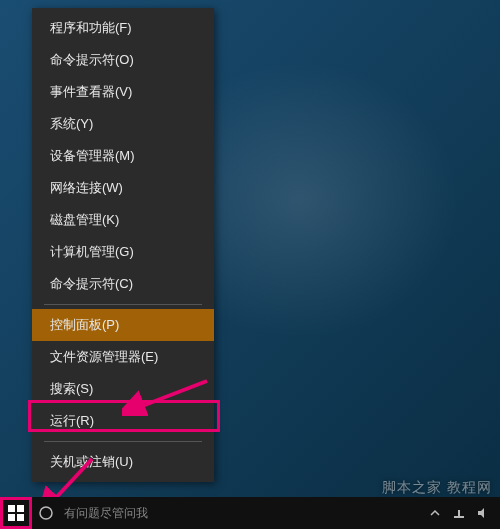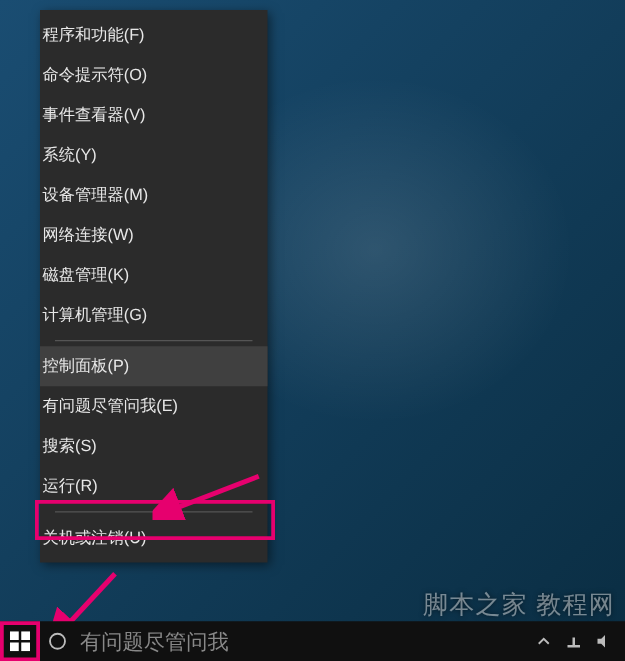--- a/index.html
+++ b/index.html
@@ -28,26 +28,26 @@
   position: absolute;
   left: 32px;
   top: 8px;
   width: 182px;
   background: #2b2b2b;
   color: #e8e8e8;
   padding: 4px 0;
   box-shadow: 2px 2px 8px rgba(0,0,0,0.5);
 }
 .menu-item {
-  padding: 7px 2px;
+  padding: 7px 18px;
   cursor: default;
   white-space: nowrap;
 }
 .menu-item.hovered {
-  background: #404040;
+  background: #a16207;
 }
 .menu-sep {
   height: 1px;
   background: #555;
   margin: 4px 12px;
 }
 .highlight-run {
   position: absolute;
   left: 28px;
   top: 400px;
@@ -96,42 +96,42 @@
   display: flex; align-items: center; justify-content: center;
 }
 .start-button svg { width: 16px; height: 16px; }
 .cortana {
   width: 28px; height: 32px;
   display: flex; align-items: center; justify-content: center;
   font-size: 16px;
 }
 .search-text {
   color: #888;
-  font-size: 17px;
+  font-size: 12px;
   padding-left: 4px;
 }
 .tray {
   margin-left: auto;
   display: flex;
   align-items: center;
   gap: 6px;
   padding-right: 8px;
 }
 .tray-icon {
   width: 18px; height: 18px;
   display: flex; align-items: center; justify-content: center;
   font-size: 12px;
   color: #bbb;
 }
 .watermark {
   position: absolute;
   right: 8px;
   bottom: 32px;
   color: rgba(255,255,255,0.45);
-  font-size: 20px;
+  font-size: 14px;
   letter-spacing: 1px;
   text-shadow: 0 0 4px rgba(0,0,0,0.6);
 }
 .watermark-sub {
   position: absolute;
   right: 10px;
   bottom: 20px;
   color: rgba(255,255,255,0.35);
   font-size: 10px;
 }
@@ -145,23 +145,24 @@
 
 <div class="context-menu">
   <div class="menu-item">程序和功能(F)</div>
   <div class="menu-item">命令提示符(O)</div>
   <div class="menu-item">事件查看器(V)</div>
   <div class="menu-item">系统(Y)</div>
   <div class="menu-item">设备管理器(M)</div>
   <div class="menu-item">网络连接(W)</div>
   <div class="menu-item">磁盘管理(K)</div>
   <div class="menu-item">计算机管理(G)</div>
+  <div class="menu-item">命令提示符(C)</div>
   <div class="menu-sep"></div>
   <div class="menu-item hovered">控制面板(P)</div>
-  <div class="menu-item">有问题尽管问我(E)</div>
+  <div class="menu-item">文件资源管理器(E)</div>
   <div class="menu-item">搜索(S)</div>
   <div class="menu-item">运行(R)</div>
   <div class="menu-sep"></div>
   <div class="menu-item">关机或注销(U)</div>
 
 </div>
 
 <div class="highlight-run"></div>
 <div class="highlight-start"></div>
 

